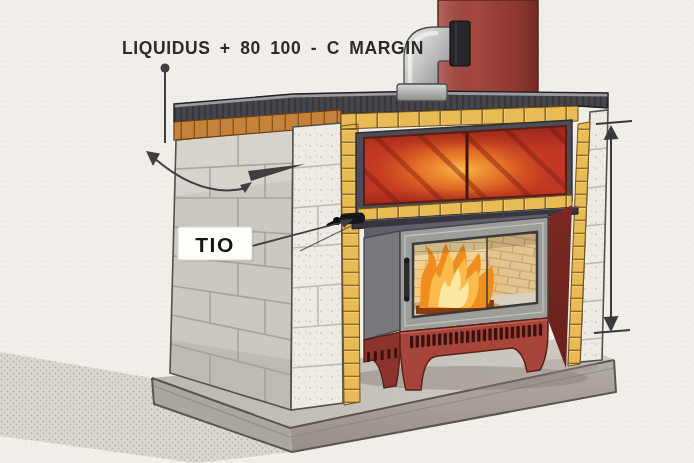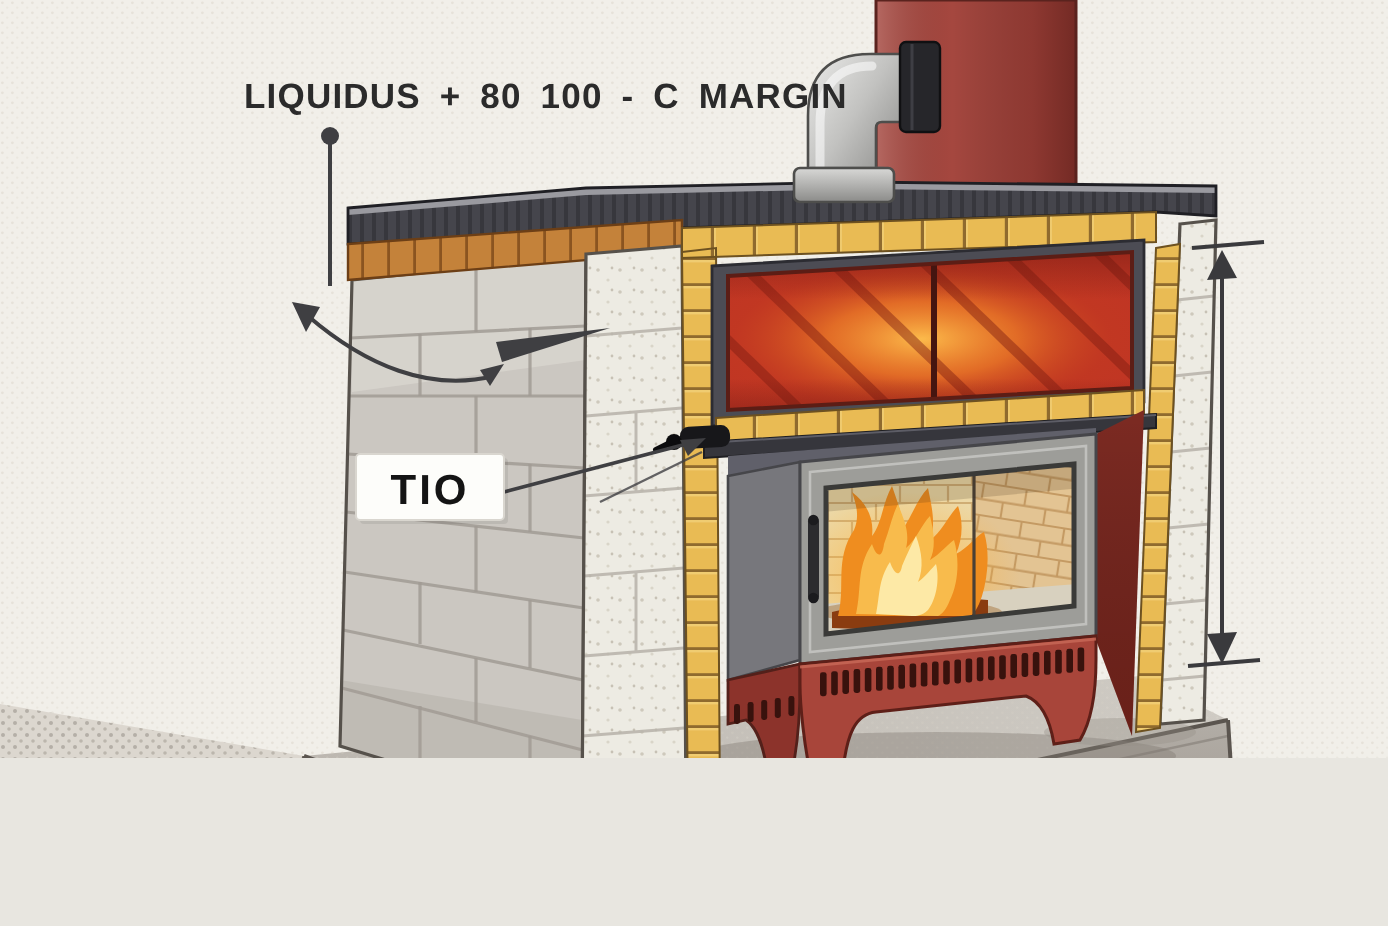--- a/index.html
+++ b/index.html
@@ -1,16 +1,16 @@
 <!DOCTYPE html>
 <html><head>
 <meta charset="utf-8">
 <style>
   html,body{margin:0;padding:0;background:#e8e6e0;}
-  .stage{width:694px;height:379px;position:relative;overflow:hidden;
+  .stage{width:694px;height:463px;position:relative;overflow:hidden;
          font-family:"Liberation Sans", sans-serif;}
   svg{display:block}
   .title-text{font-family:"Liberation Sans", sans-serif;font-weight:700;
               font-size:17.5px;letter-spacing:.6px;word-spacing:4px;fill:#2b2b2b;}
   .tio-text{font-family:"Liberation Sans", sans-serif;font-weight:700;
             font-size:21px;letter-spacing:1.5px;fill:#141414;}
   .ln{stroke:#3f3f42;fill:none}
   .blockline{stroke:#a19b94;stroke-width:1.6;opacity:.85;fill:none}
   .wjoint{stroke:#b9b5ac;stroke-width:1.5;fill:none;opacity:.9}
 </style>

